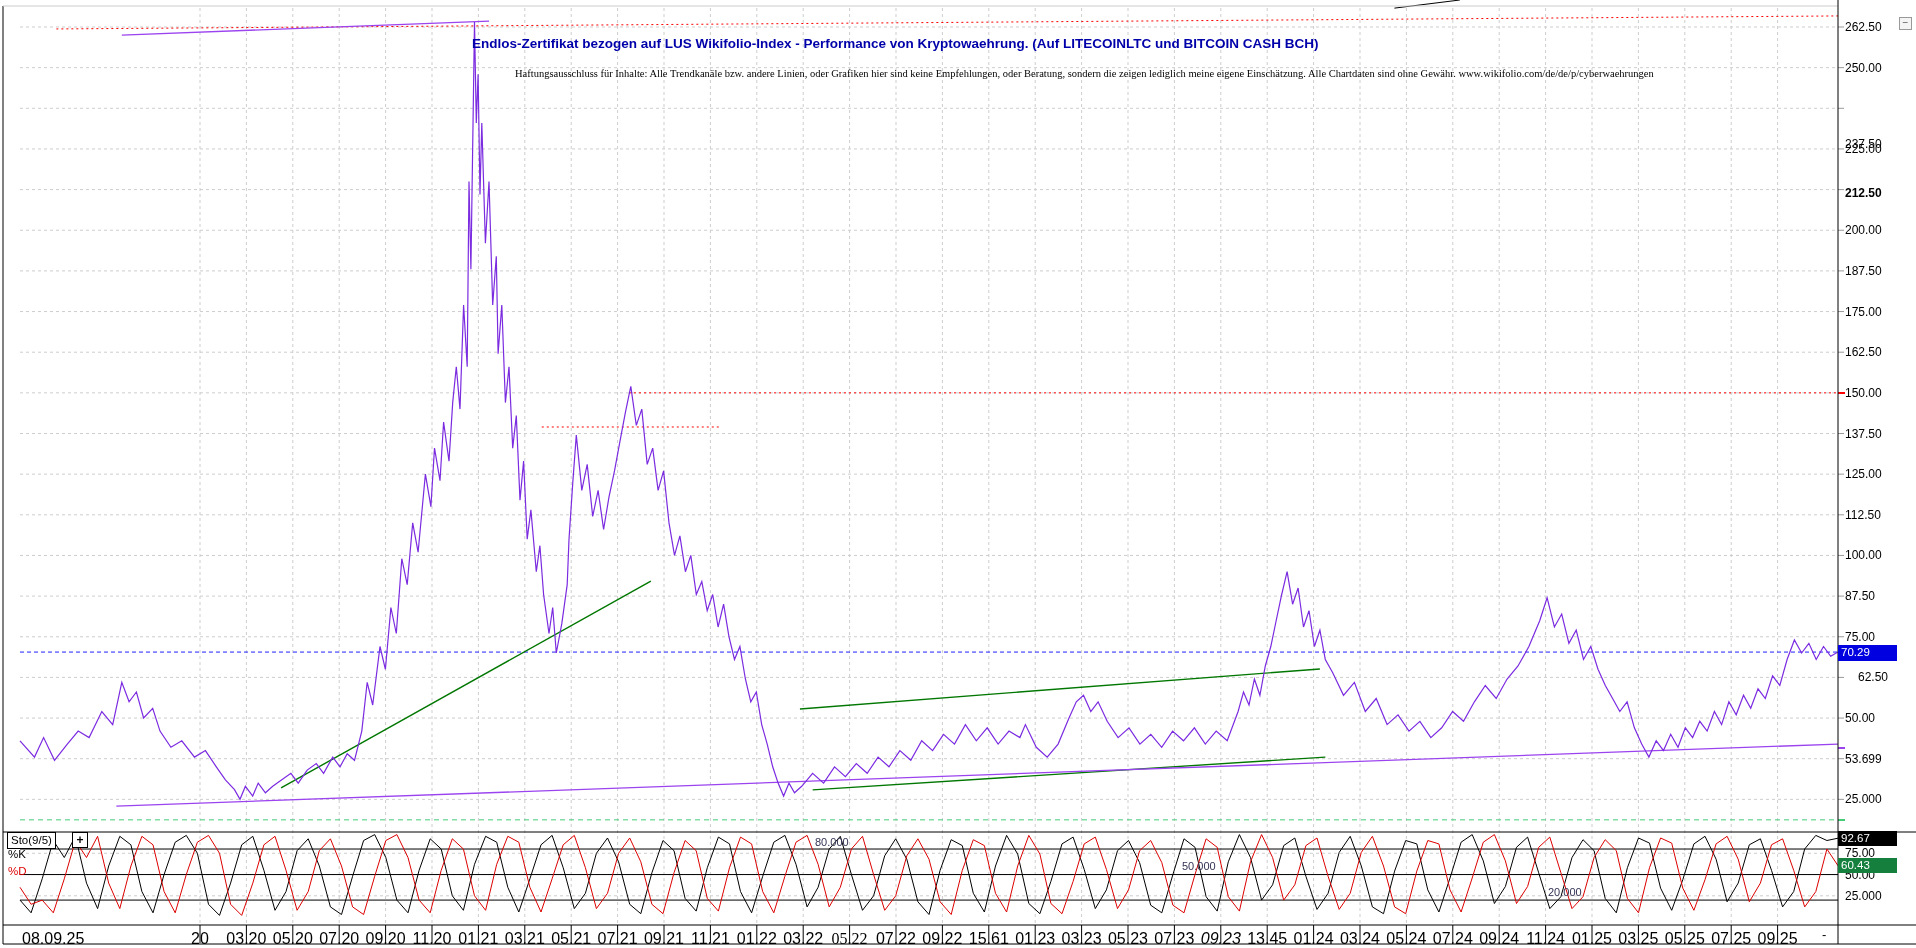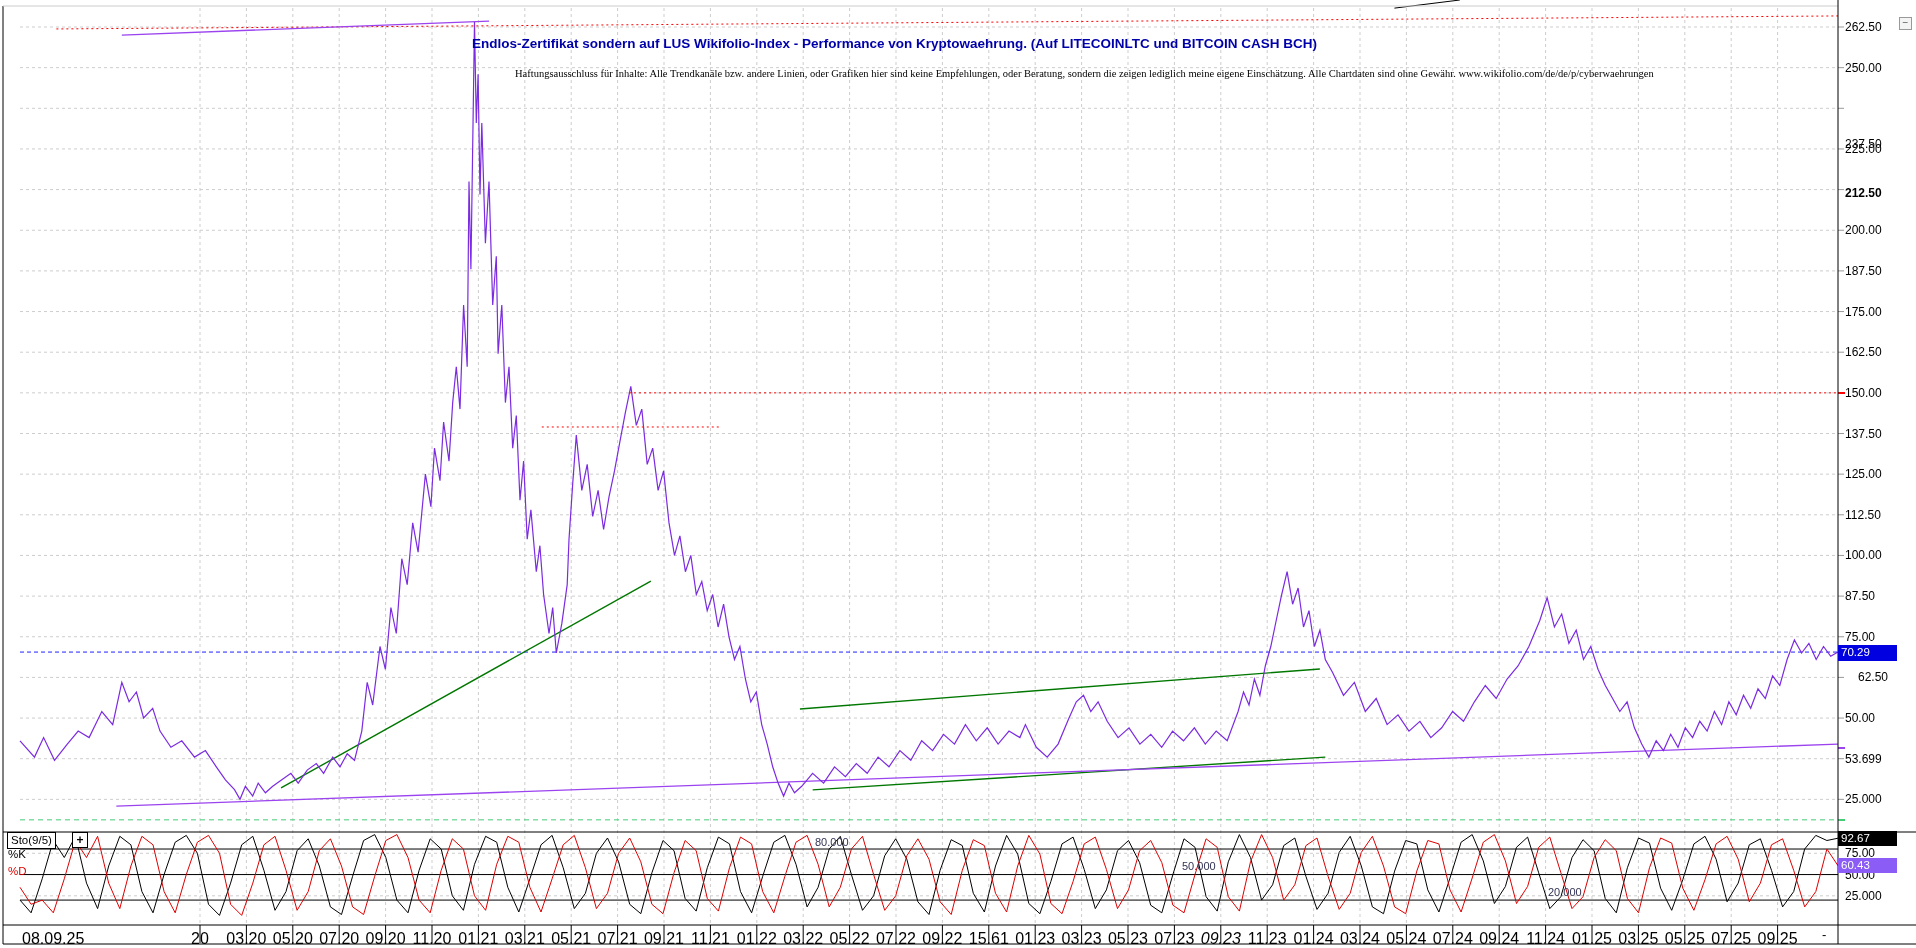--- a/index.html
+++ b/index.html
@@ -159,21 +159,21 @@
       <polyline points="20.0,887.3 31.1,904.3 42.2,900.1 53.3,912.8 64.3,878.8 75.4,840.5 86.5,857.5 97.6,836.3 108.7,883.1 119.8,908.6 130.9,866.0 141.9,836.3 153.0,844.8 164.1,891.6 175.2,912.8 186.3,874.5 197.4,842.2 208.5,835.4 219.5,853.3 230.6,904.3 241.7,915.4 252.8,883.1 263.9,844.8 275.0,836.3 286.0,870.3 297.1,910.3 308.2,891.6 319.3,850.7 330.4,838.8 341.5,866.0 352.6,906.9 363.6,914.5 374.7,876.3 385.8,840.5 396.9,834.6 408.0,857.5 419.1,900.1 430.2,912.8 441.2,870.3 452.3,838.8 463.4,849.0 474.5,895.8 485.6,910.3 496.7,864.3 507.8,836.3 518.8,842.2 529.9,887.3 541.0,912.0 552.1,878.8 563.2,844.8 574.3,835.4 585.4,867.7 596.4,908.6 607.5,893.3 618.6,853.3 629.7,838.0 640.8,861.8 651.9,904.3 663.0,913.7 674.0,872.8 685.1,840.5 696.2,850.7 707.3,898.4 718.4,911.1 729.5,867.7 740.5,837.1 751.6,843.9 762.7,891.6 773.8,912.8 784.9,876.3 796.0,842.2 807.1,835.4 818.1,864.3 829.2,906.9 840.3,887.3 851.4,849.0 862.5,836.3 873.6,874.5 884.7,910.3 895.7,895.8 906.8,855.8 917.9,838.8 929.0,859.2 940.1,901.8 951.2,914.5 962.3,870.3 973.3,839.7 984.4,845.6 995.5,893.3 1006.6,912.0 1017.7,866.0 1028.8,835.4 1039.9,854.1 1050.9,903.5 1062.0,913.7 1073.1,881.4 1084.2,843.9 1095.3,837.1 1106.4,869.4 1117.5,908.6 1128.5,889.9 1139.6,850.7 1150.7,840.5 1161.8,862.6 1172.9,905.2 1184.0,912.8 1195.0,874.5 1206.1,838.8 1217.2,847.3 1228.3,896.7 1239.4,911.1 1250.5,861.8 1261.6,834.6 1272.6,857.5 1283.7,900.1 1294.8,884.8 1305.9,845.6 1317.0,838.0 1328.1,876.3 1339.2,909.4 1350.2,893.3 1361.3,852.4 1372.4,836.3 1383.5,866.0 1394.6,906.9 1405.7,913.7 1416.8,871.1 1427.8,840.5 1438.9,843.9 1450.0,889.9 1461.1,912.0 1472.2,878.0 1483.3,842.2 1494.4,834.6 1505.4,860.9 1516.5,903.5 1527.6,886.5 1538.7,847.3 1549.8,837.1 1560.9,872.8 1572.0,908.6 1583.0,896.7 1594.1,857.5 1605.2,839.7 1616.3,850.7 1627.4,898.4 1638.5,912.8 1649.5,867.7 1660.6,838.0 1671.7,843.1 1682.8,888.2 1693.9,910.3 1705.0,879.7 1716.1,843.9 1727.1,836.3 1738.2,859.2 1749.3,901.8 1760.4,883.1 1771.5,844.8 1782.6,838.8 1793.7,870.3 1804.7,906.9 1815.8,891.6 1826.9,849.0 1838.0,865.7" fill="none" stroke="#dd0000" stroke-width="1"></polyline>
       <polyline points="20.0,740.8 34.5,757.1 43.6,737.6 54.5,760.3 67.3,744.1 78.2,731.1 89.1,737.6 101.8,711.5 112.7,724.6 121.8,682.3 129.1,701.8 136.4,692.0 143.6,718.0 152.7,708.3 160.0,731.1 170.9,747.3 181.8,740.8 194.5,757.1 205.4,750.6 216.3,766.8 225.4,779.8 234.5,789.6 240.0,799.3 245.4,786.3 252.7,796.1 258.2,783.1 265.4,792.8 272.7,786.3 281.8,779.8 290.9,773.3 298.2,783.1 307.2,770.1 316.3,763.6 323.6,773.3 332.7,757.1 340.0,766.8 347.2,753.8 354.5,760.3 361.8,731.1 367.2,682.3 372.7,705.0 380.0,646.5 385.4,669.3 390.9,607.5 396.3,633.5 401.8,558.7 407.2,584.7 412.7,522.9 418.1,552.2 425.4,474.1 430.9,506.7 434.5,448.1 440.0,480.7 443.6,422.1 449.0,461.1 452.7,402.6 456.3,366.8 460.0,409.1 463.6,305.0 467.2,366.8 469.0,181.5 470.9,269.3 474.5,22.1 476.3,122.9 478.1,74.2 480.0,194.5 481.8,122.9 485.4,243.3 489.0,181.5 492.7,305.0 496.3,256.3 498.1,353.8 501.8,305.0 505.4,402.6 509.0,366.8 512.7,448.1 516.3,415.6 520.0,500.2 523.6,461.1 527.2,539.2 530.9,509.9 536.3,571.7 539.9,545.7 543.6,594.5 549.0,633.5 552.7,607.5 556.3,653.0 561.8,623.7 567.2,584.7 569.0,539.2 572.7,483.9 576.3,435.1 581.8,490.4 587.2,464.4 592.7,516.4 598.1,490.4 603.6,529.4 609.0,496.9 614.5,470.9 619.9,441.6 625.4,412.4 630.8,386.3 636.3,425.4 641.8,409.1 647.2,464.4 652.7,448.1 658.1,490.4 663.6,470.9 669.0,522.9 674.5,555.4 679.9,535.9 685.4,571.7 690.8,555.4 696.3,594.5 701.8,581.5 707.2,610.7 712.7,594.5 718.1,627.0 723.6,604.2 729.0,636.8 734.5,659.5 739.9,646.5 745.4,679.0 750.8,701.8 756.3,692.0 761.7,724.6 767.2,744.1 772.7,766.8 778.1,783.1 783.6,796.1 789.0,783.1 794.5,792.8 801.7,786.3 812.6,773.3 823.6,783.1 834.5,766.8 845.4,776.6 856.3,763.6 867.2,773.3 878.1,757.1 889.0,766.8 899.9,750.6 910.8,760.3 921.7,740.8 932.6,750.6 943.5,734.3 954.5,744.1 965.4,724.6 976.3,740.8 987.2,727.8 998.1,744.1 1009.0,731.1 1019.9,737.6 1025.4,724.6 1036.3,747.3 1047.2,757.1 1058.1,744.1 1069.0,718.0 1076.3,701.8 1083.5,695.3 1090.8,711.5 1098.1,701.8 1107.2,721.3 1118.1,737.6 1129.0,727.8 1139.9,744.1 1150.8,734.3 1161.7,747.3 1172.6,731.1 1183.5,740.8 1194.4,727.8 1205.3,744.1 1216.2,731.1 1227.2,740.8 1238.1,711.5 1243.5,692.0 1249.0,705.0 1254.4,679.0 1259.9,695.3 1265.3,666.0 1270.8,646.5 1276.2,620.5 1281.7,594.5 1287.1,571.7 1292.6,604.2 1298.1,588.0 1303.5,627.0 1309.0,610.7 1314.4,646.5 1319.9,630.2 1325.3,659.5 1332.6,672.5 1343.5,695.3 1354.4,682.3 1365.3,711.5 1376.2,698.5 1387.1,724.6 1398.0,714.8 1409.0,731.1 1419.9,721.3 1430.8,737.6 1441.7,727.8 1452.6,711.5 1463.5,721.3 1474.4,701.8 1485.3,685.5 1496.2,698.5 1507.1,679.0 1518.0,666.0 1528.9,646.5 1539.8,620.5 1547.1,597.7 1554.4,627.0 1561.7,614.0 1568.9,643.3 1576.2,630.2 1583.5,659.5 1590.8,646.5 1598.0,669.3 1605.3,685.5 1612.6,698.5 1619.8,711.5 1627.1,701.8 1634.4,727.8 1641.7,744.1 1648.9,757.1 1656.2,740.8 1663.5,750.6 1670.7,734.3 1678.0,747.3 1685.3,727.8 1692.6,737.6 1699.8,721.3 1707.1,731.1 1714.4,711.5 1721.6,724.6 1728.9,701.8 1736.2,714.8 1743.5,695.3 1750.7,708.3 1758.0,688.8 1765.3,698.5 1772.6,675.8 1779.8,685.5 1787.1,659.5 1794.4,640.0 1801.6,653.0 1808.9,643.3 1816.2,659.5 1823.5,646.5 1830.7,656.3 1838.0,652.1" fill="none" stroke="#7b2be0" stroke-width="1.2"></polyline>
       <line x1="3" y1="6" x2="3" y2="944" stroke="#000" stroke-width="1"></line>
       <line x1="3" y1="6" x2="1838" y2="6" stroke="#ccc" stroke-width="1"></line>
       <line x1="1838" y1="0" x2="1838" y2="944" stroke="#000" stroke-width="1"></line>
       <line x1="3" y1="832" x2="1916" y2="832" stroke="#000" stroke-width="1"></line>
       <line x1="3" y1="925" x2="1916" y2="925" stroke="#000" stroke-width="1"></line>
       <line x1="3" y1="944" x2="1916" y2="944" stroke="#000" stroke-width="1"></line>
     </svg>
 
-  <div class="t title" style="left:472px;top:36px">Endlos-Zertifikat sondern auf LUS Wikifolio-Index - Performance von Kryptowaehrung. (Auf LITECOINLTC und BITCOIN CASH BCH)</div>
+  <div class="t title" style="left:472px;top:36px">Endlos-Zertifikat bezogen auf LUS Wikifolio-Index - Performance von Kryptowaehrung. (Auf LITECOINLTC und BITCOIN CASH BCH)</div>
   <div class="t disclaimer" style="left:515px;top:68px">Haftungsausschluss für Inhalte: Alle Trendkanäle bzw. andere Linien, oder Grafiken hier sind keine Empfehlungen, oder Beratung, sondern die zeigen lediglich meine eigene Einschätzung. Alle Chartdaten sind ohne Gewähr.  www.wikifolio.com/de/de/p/cyberwaehrungen</div>
 
   <div class="t iconbox" style="left:1899px;top:17px">−</div>
 
   <div class="t badge" style="left:1838px;top:645px;width:56px;height:15px;background:#0000e0">70.29</div>
 
   <div id="price-axis-labels">
       <div class="t axlbl" style="left: 1845px; top: 20px;">262.50</div>
       <div class="t axlbl" style="left: 1845px; top: 60.65px;">250.00</div>
       <div class="t axlbl" style="left: 1845px; top: 101.3px; margin-top: 36px;">237.50</div>
@@ -203,30 +203,30 @@
       <div class="t xlbl" style="left: 361.6px; width: 48px; top: 930px;">09.20</div>
       <div class="t xlbl" style="left: 408px; width: 48px; top: 930px;">11.20</div>
       <div class="t xlbl" style="left: 454.4px; width: 48px; top: 930px;">01.21</div>
       <div class="t xlbl" style="left: 500.8px; width: 48px; top: 930px;">03.21</div>
       <div class="t xlbl" style="left: 547.2px; width: 48px; top: 930px;">05.21</div>
       <div class="t xlbl" style="left: 593.6px; width: 48px; top: 930px;">07.21</div>
       <div class="t xlbl" style="left: 640px; width: 48px; top: 930px;">09.21</div>
       <div class="t xlbl" style="left: 686.4px; width: 48px; top: 930px;">11.21</div>
       <div class="t xlbl" style="left: 732.8px; width: 48px; top: 930px;">01.22</div>
       <div class="t xlbl" style="left: 779.2px; width: 48px; top: 930px;">03.22</div>
-      <div class="t xlbl" style="left: 825.6px; width: 48px; top: 930px;">05.22</div>
+      <div class="t xlbl" style="left: 825.6px; width: 48px; top: 930px; font-family: Liberation Serif, serif;">05.22</div>
       <div class="t xlbl" style="left: 872px; width: 48px; top: 930px;">07.22</div>
       <div class="t xlbl" style="left: 918.4px; width: 48px; top: 930px;">09.22</div>
       <div class="t xlbl" style="left: 964.8px; width: 48px; top: 930px;">15.61</div>
       <div class="t xlbl" style="left: 1011.2px; width: 48px; top: 930px;">01.23</div>
       <div class="t xlbl" style="left: 1057.6px; width: 48px; top: 930px;">03.23</div>
       <div class="t xlbl" style="left: 1104px; width: 48px; top: 930px;">05.23</div>
       <div class="t xlbl" style="left: 1150.4px; width: 48px; top: 930px;">07.23</div>
       <div class="t xlbl" style="left: 1196.8px; width: 48px; top: 930px; font-style: italic;">09.23</div>
-      <div class="t xlbl" style="left: 1243.2px; width: 48px; top: 930px;">11.23</div>
+      <div class="t xlbl" style="left: 1243.2px; width: 48px; top: 930px;">13.45</div>
       <div class="t xlbl" style="left: 1289.6px; width: 48px; top: 930px;">01.24</div>
       <div class="t xlbl" style="left: 1336px; width: 48px; top: 930px;">03.24</div>
       <div class="t xlbl" style="left: 1382.4px; width: 48px; top: 930px;">05.24</div>
       <div class="t xlbl" style="left: 1428.8px; width: 48px; top: 930px;">07.24</div>
       <div class="t xlbl" style="left: 1475.2px; width: 48px; top: 930px;">09.24</div>
       <div class="t xlbl" style="left: 1521.6px; width: 48px; top: 930px;">11.24</div>
       <div class="t xlbl" style="left: 1568px; width: 48px; top: 930px;">01.25</div>
       <div class="t xlbl" style="left: 1614.4px; width: 48px; top: 930px;">03.25</div>
       <div class="t xlbl" style="left: 1660.8px; width: 48px; top: 930px;">05.25</div>
       <div class="t xlbl" style="left: 1707.2px; width: 48px; top: 930px;">07.25</div>
@@ -243,14 +243,14 @@
 
   <div class="t lvl" style="left:815px;top:836px">80.000</div>
   <div class="t lvl" style="left:1182px;top:860px">50.000</div>
   <div class="t lvl" style="left:1548px;top:886px">20.000</div>
 
   <div class="t axlbl" style="left:1845px;top:846px">75.00</div>
   <div class="t axlbl" style="left:1845px;top:868px">50.00</div>
   <div class="t axlbl" style="left:1845px;top:889px">25.000</div>
 
   <div class="t badge" style="left:1838px;top:831px;width:56px;height:14px;background:#000">92.67</div>
-  <div class="t badge" style="left:1838px;top:858px;width:56px;height:14px;background:#8b5cf6">60.43</div>
+  <div class="t badge" style="left:1838px;top:858px;width:56px;height:14px;background:#15803d">60.43</div>
 </div>
 
 </body></html>

